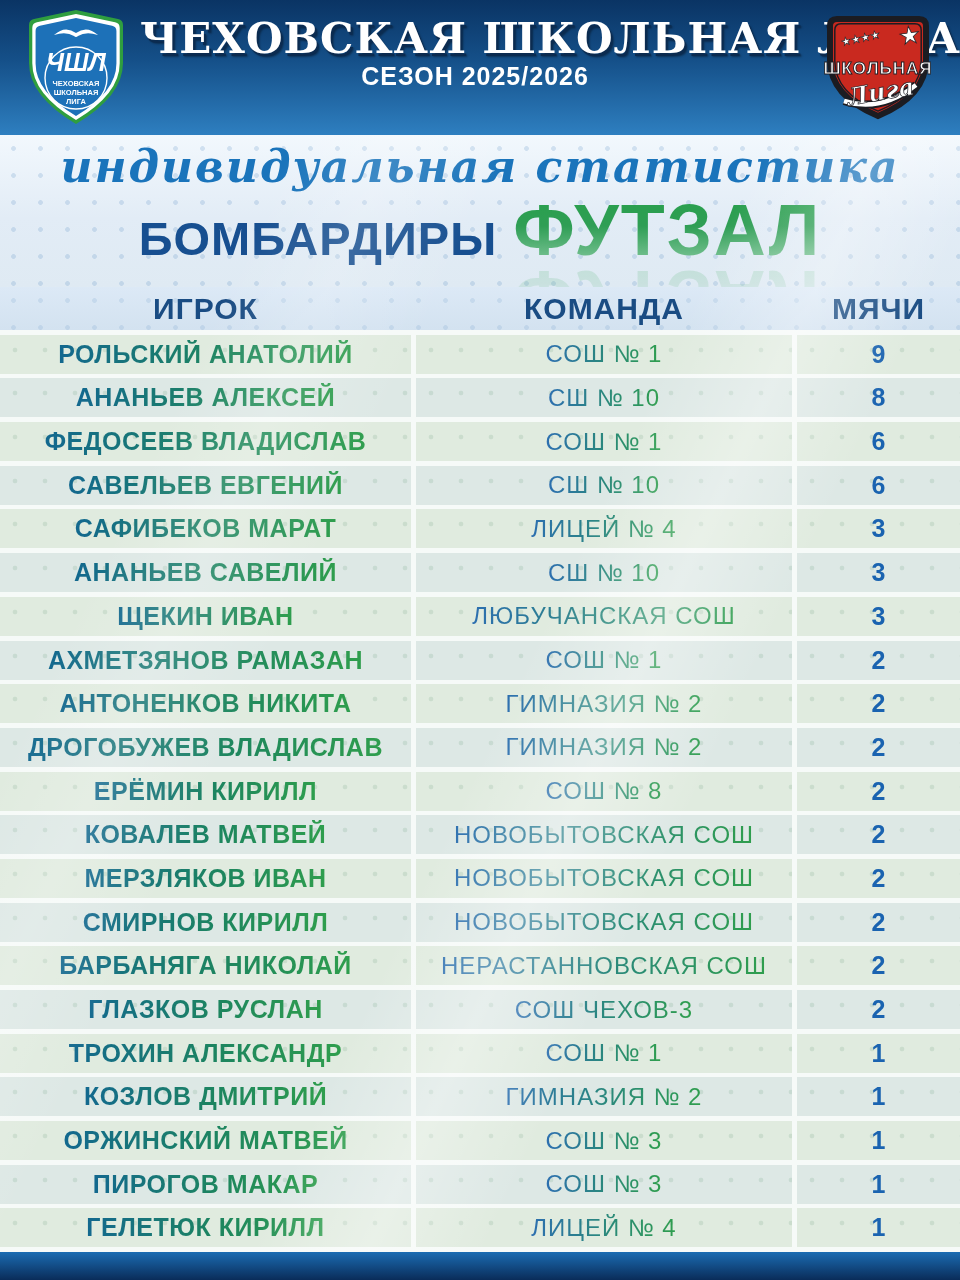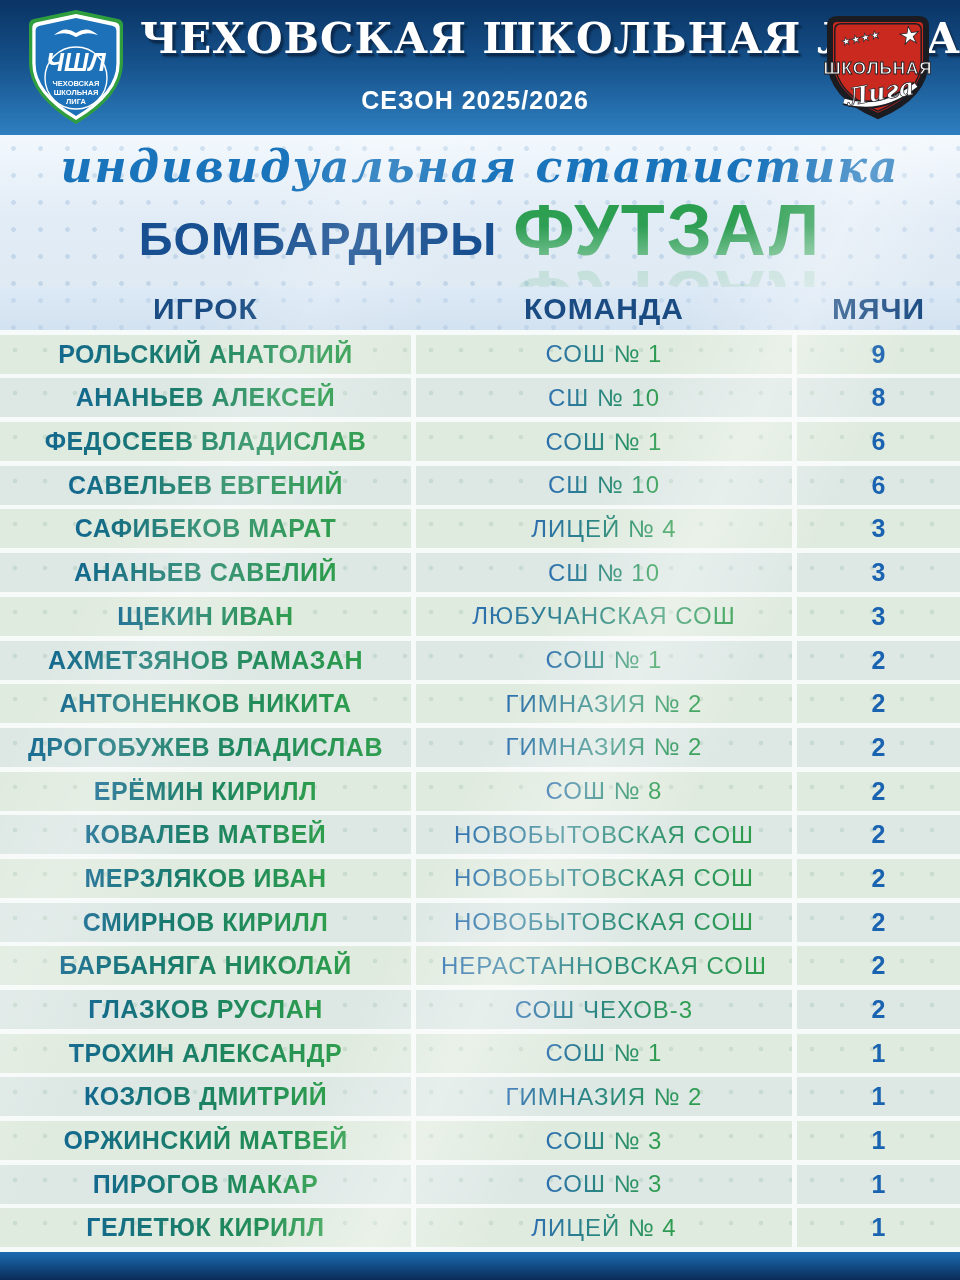--- a/index.html
+++ b/index.html
@@ -8,21 +8,21 @@
 
   
   .banner { position:absolute; top:0; left:0; width:960px; height:135px;
             background:linear-gradient(180deg,#0a3464 0%,#155089 45%,#2e7fc0 100%); }
   .badge-left  { position:absolute; left:26px;  top:8px; }
   .badge-right { position:absolute; right:22px; top:12px; }
   .banner-center { position:absolute; left:140px; right:150px; top:16px; text-align:center; }
   .banner-title { font-family:"DejaVu Serif", serif; font-weight:bold; font-size:42px; line-height:1.1;
                   color:#ffffff; letter-spacing:1px; white-space:nowrap;
                   text-shadow:2px 3px 0 #0b2b50, 3px 4px 2px rgba(0,0,0,.35); }
-  .banner-season { margin-top:24px; font-size:25px; font-weight:bold; color:#ffffff; letter-spacing:1px; }
+  .banner-season { margin-top:0; font-size:25px; font-weight:bold; color:#ffffff; letter-spacing:1px; }
 
   
   .band { position:absolute; top:135px; left:0; width:960px; height:152px;
           background:
             radial-gradient(rgba(80,135,190,.20) 2px, transparent 2.8px),
             linear-gradient(180deg,#f2f8fd 0%,#e2ecf6 55%,#dfeaf3 100%);
           background-size:27px 27px, 100% 100%; }
   .script-line { margin-top:6px; text-align:center; font-family:"DejaVu Serif", serif; font-style:italic;
                  font-weight:bold; font-size:44px; color:#1a74bb; letter-spacing:2px; }
   .cat-row { display:flex; justify-content:center; align-items:baseline; gap:16px; margin-top:4px; }

